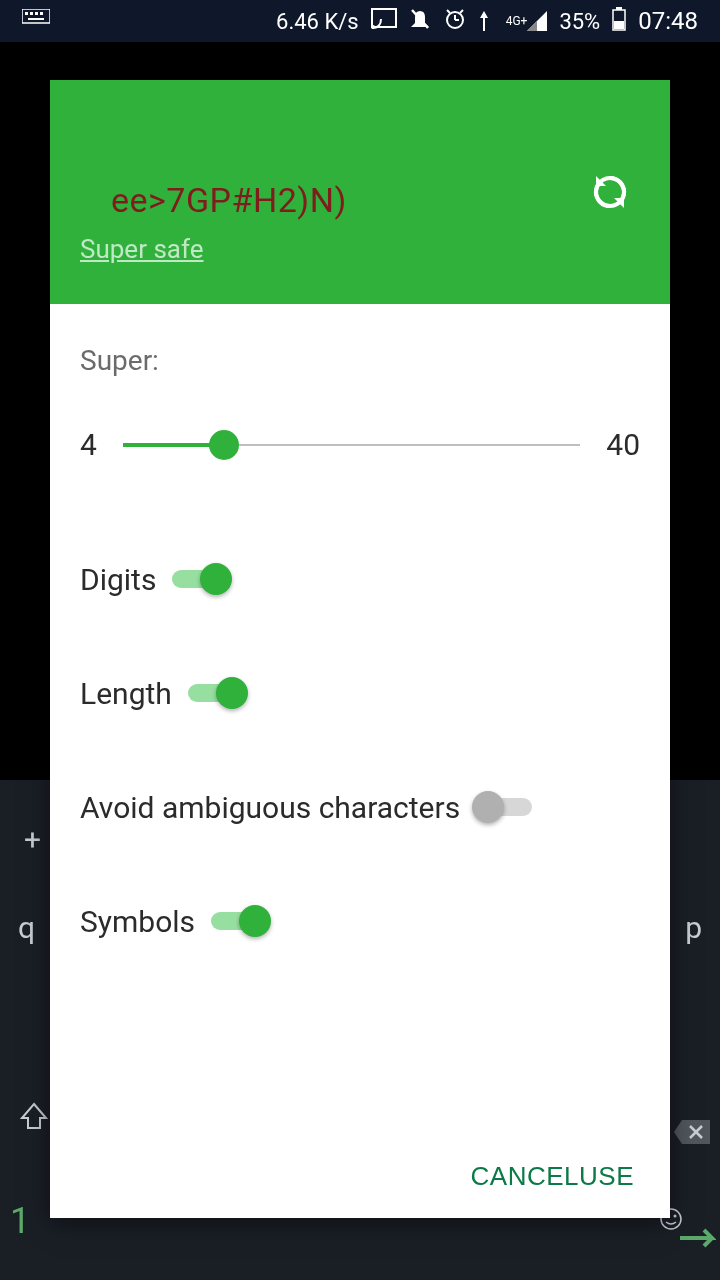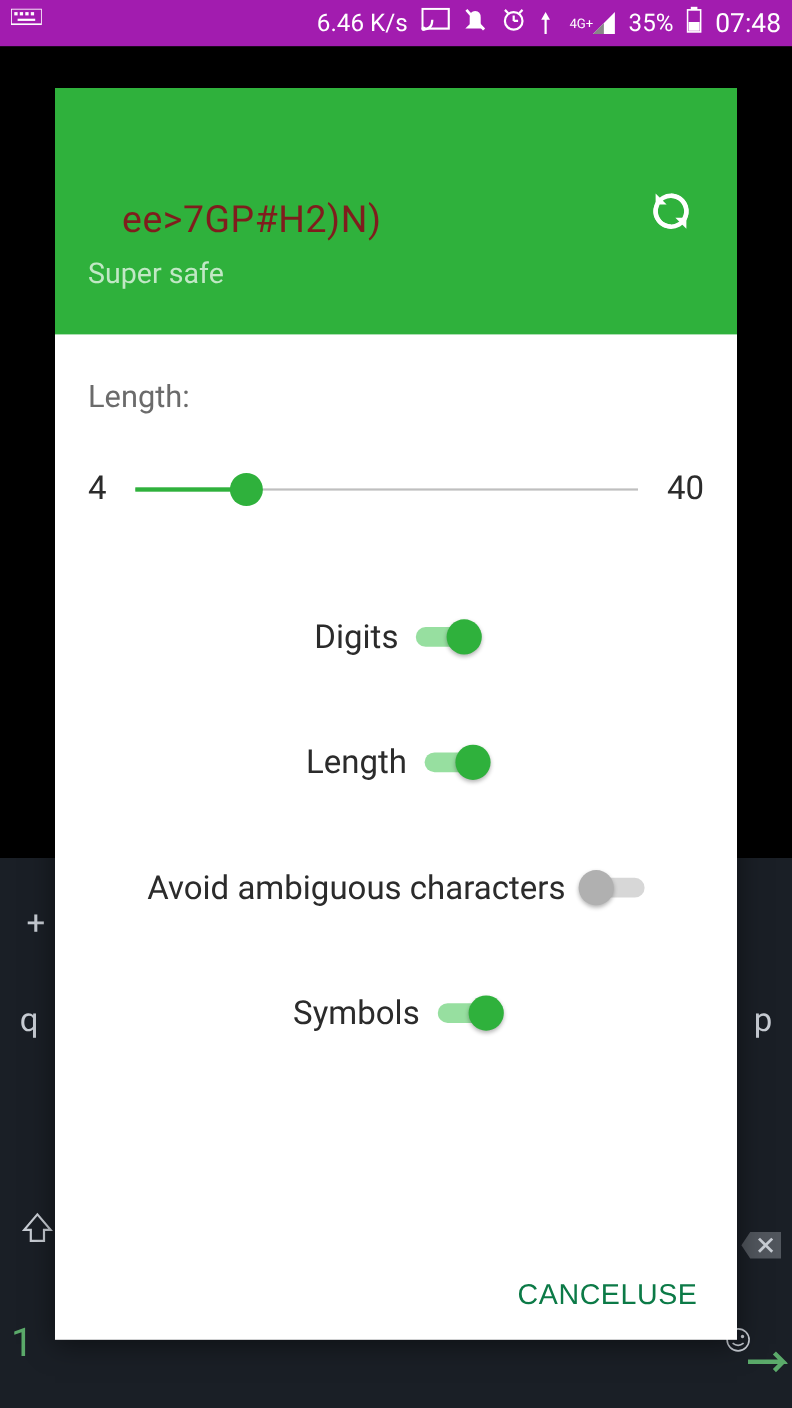--- a/index.html
+++ b/index.html
@@ -10,26 +10,26 @@
     body {
       width: 720px;
       height: 1280px;
       background: #000;
       font-family: Roboto, -apple-system, sans-serif;
       position: relative;
       overflow: hidden;
     }
     .status-bar {
       height: 42px;
-      background: #a21caf;
+      background: #0f172a;
       color: #fff;
       display: flex;
       align-items: center;
       justify-content: space-between;
-      padding: 0 10px;
+      padding: 0 22px;
       font-size: 22px;
     }
     .status-left {
       display: flex;
       align-items: center;
       gap: 8px;
     }
     .status-right {
       display: flex;
       align-items: center;
@@ -73,20 +73,21 @@
       color: #7f1d1d;
       font-size: 34px;
       font-weight: 400;
       letter-spacing: 0.5px;
       margin-left: 31px;
     }
     .password-strength {
       color: rgba(255,255,255,0.7);
       font-size: 26px;
       margin-top: 14px;
+      text-decoration: underline;
     }
     .refresh-btn {
       position: absolute;
       top: 90px;
       right: 38px;
       width: 44px;
       height: 44px;
       cursor: pointer;
     }
     .dialog-body {
@@ -135,21 +136,21 @@
       top: 50%;
       width: 30px;
       height: 30px;
       background: #2fb13c;
       border-radius: 50%;
       transform: translate(-50%, -50%);
     }
     .option-row {
       display: flex;
       align-items: center;
-      justify-content: center;
+      justify-content: flex-start;
       height: 114px;
       gap: 16px;
     }
     .option-label {
       color: #2b2b2b;
       font-size: 30px;
     }
     .toggle {
       width: 56px;
       height: 32px;
@@ -293,21 +294,21 @@
       <svg width="44" height="44" viewBox="0 0 44 44">
         <path d="M22 8 A14 14 0 1 1 10 15" fill="none" stroke="#fff" stroke-width="4"></path>
         <path d="M8 6 L8 16 L18 16 Z" fill="#fff"></path>
         <path d="M22 36 A14 14 0 1 1 34 29" fill="none" stroke="#fff" stroke-width="4"></path>
         <path d="M36 38 L36 28 L26 28 Z" fill="#fff"></path>
       </svg>
     </div>
   </div>
 
   <div class="dialog-body">
-    <div class="length-label">Length:</div>
+    <div class="length-label">Super:</div>
     <div class="slider-row">
       <span class="slider-min">4</span>
       <div class="slider-container">
         <div class="slider-track"></div>
         <div class="slider-fill" id="slider-fill" style="width: 22%;"></div>
         <div class="slider-thumb" id="slider-thumb" style="left: 22%;"></div>
       </div>
       <span class="slider-max">40</span>
     </div>
 

